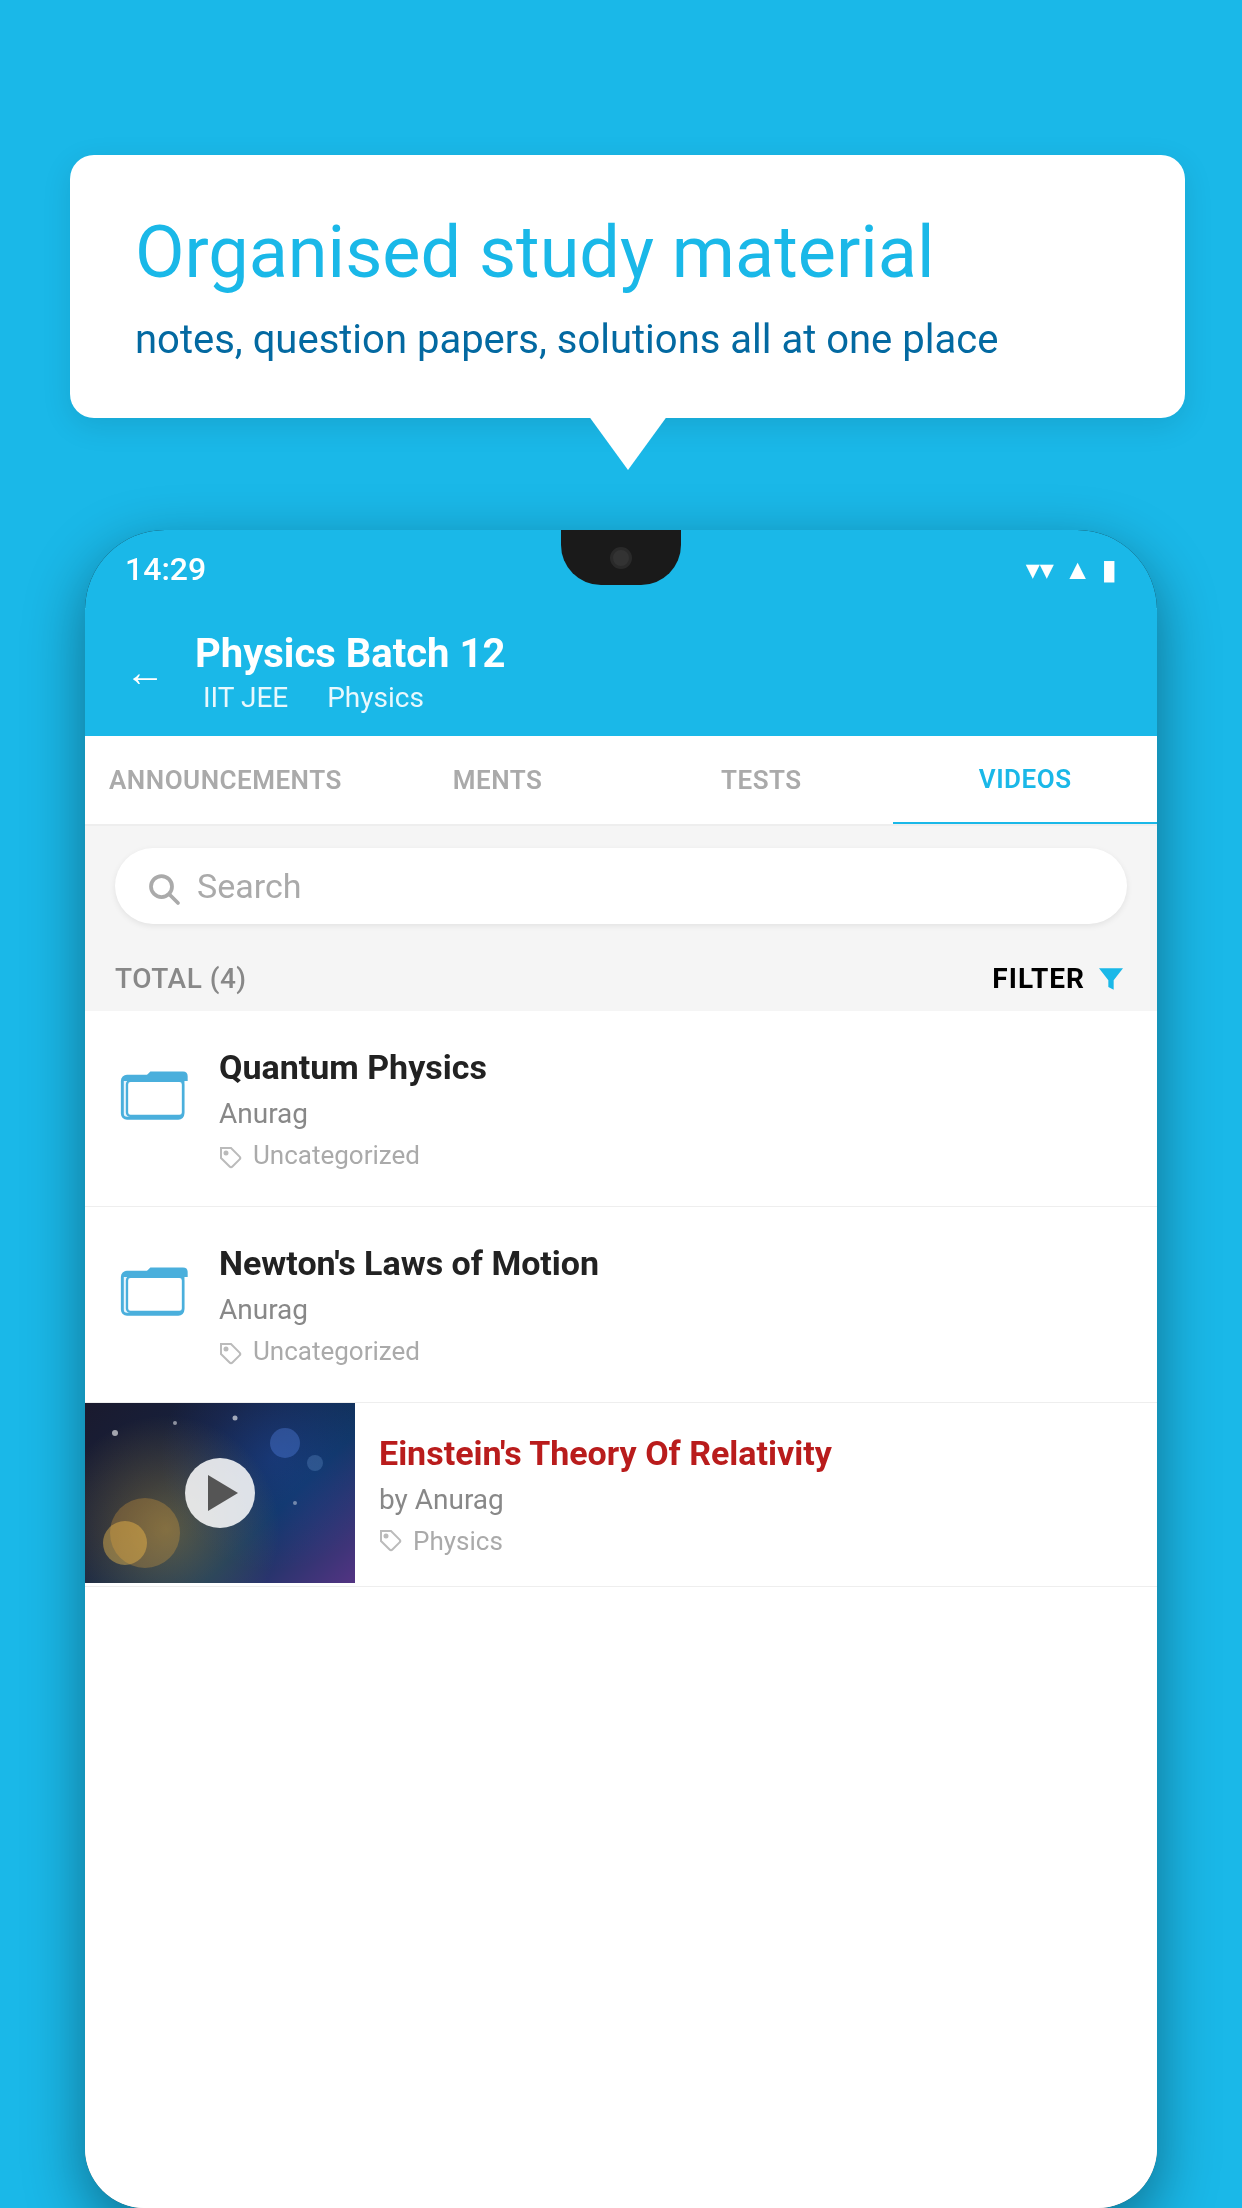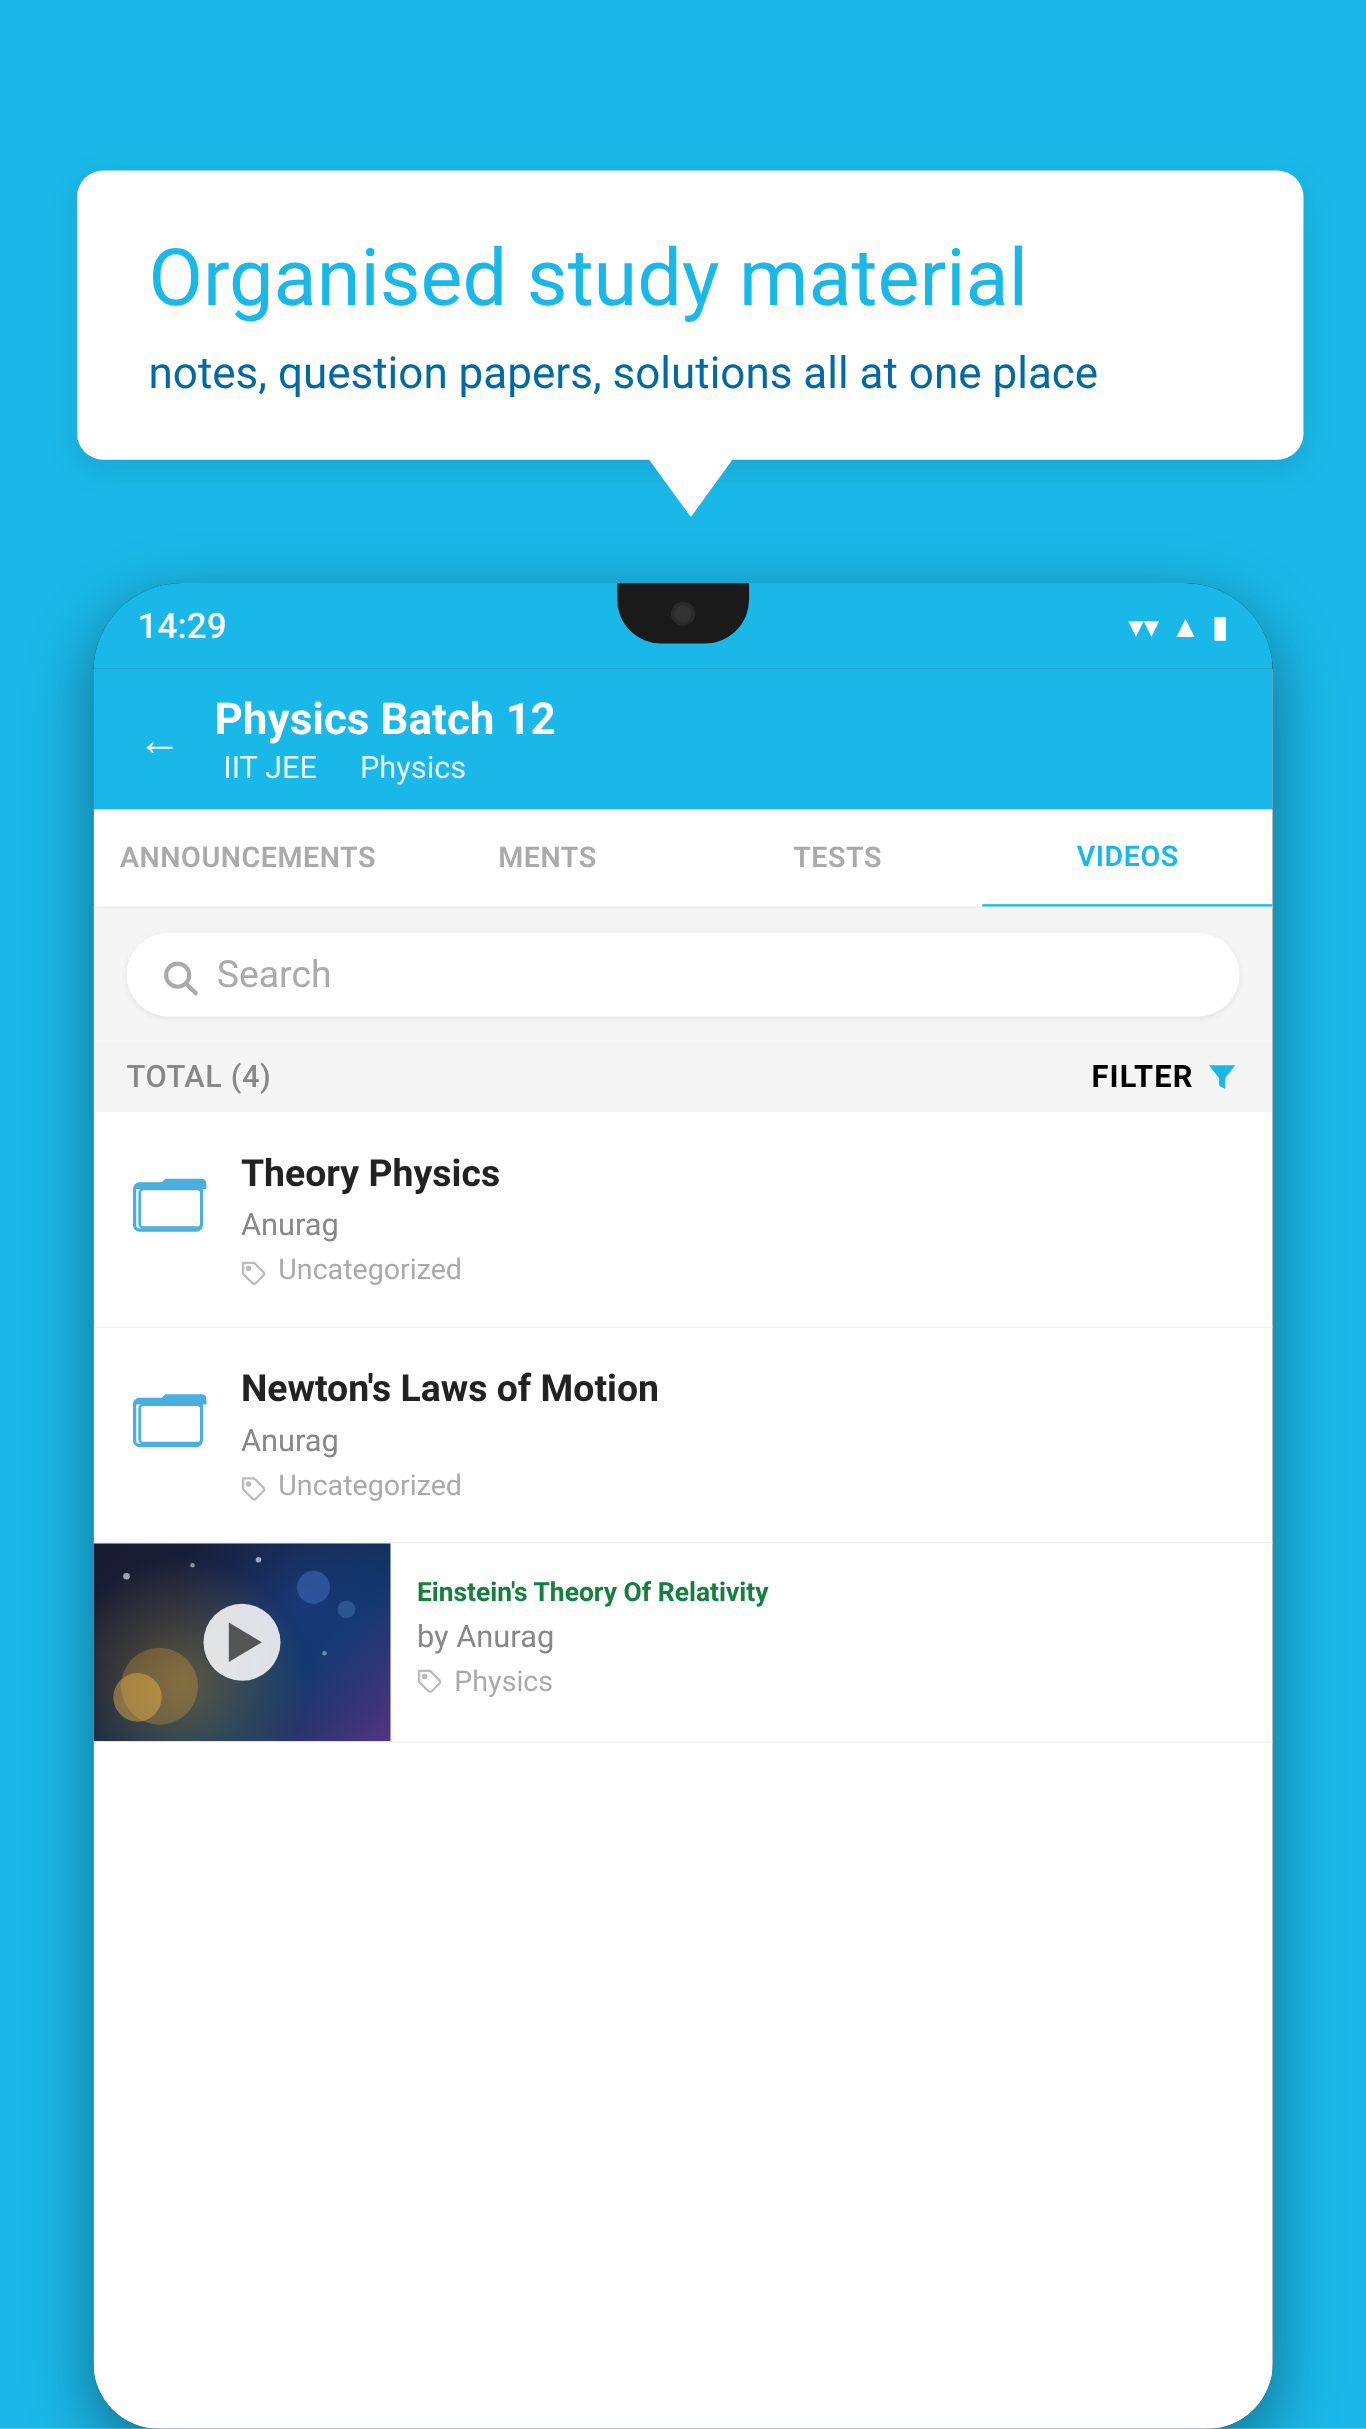--- a/index.html
+++ b/index.html
@@ -300,23 +300,23 @@
       border-top: 18px solid transparent;
       border-bottom: 18px solid transparent;
       border-left: 30px solid #555;
       margin-left: 6px;
     }
     .media-info {
       flex: 1;
       padding: 30px 24px;
     }
     .media-title {
-      font-size: 24px;
+      font-size: 34px;
       font-weight: 700;
-      color: #15803d;
+      color: #b91c1c;
       margin-bottom: 10px;
     }
     .media-author {
       font-size: 28px;
       color: #888;
       margin-bottom: 10px;
     }
     .media-tag {
       display: flex;
       align-items: center;
@@ -402,21 +402,21 @@
 
       <div class="list-item">
         <div class="item-icon-area">
           <svg class="folder-icon-svg" viewBox="0 0 60 55" fill="none" xmlns="http://www.w3.org/2000/svg">
             <rect x="2" y="14" width="52" height="36" rx="4" fill="#e8f4fd" stroke="#4aafdc" stroke-width="2.5"></rect>
             <path d="M2 18 Q2 14 6 14 L22 14 L26 10 L54 10 Q58 10 58 14 L58 18 Z" fill="#4aafdc"></path>
             <rect x="6" y="18" width="48" height="30" rx="3" fill="#fff" stroke="#4aafdc" stroke-width="2"></rect>
           </svg>
         </div>
         <div class="item-info">
-          <div class="item-title">Theory Physics</div>
+          <div class="item-title">Quantum Physics</div>
           <div class="item-author">Anurag</div>
           <div class="item-tag">
             <svg width="24" height="24" viewBox="0 0 24 24" fill="none" stroke="#bbb" stroke-width="2">
               <path d="M20.59 13.41l-7.17 7.17a2 2 0 0 1-2.83 0L2 12V2h10l8.59 8.59a2 2 0 0 1 0 2.82z"></path>
               <circle cx="7" cy="7" r="1.5" fill="#bbb"></circle>
             </svg>
             <span>Uncategorized</span>
           </div>
         </div>
       </div>

